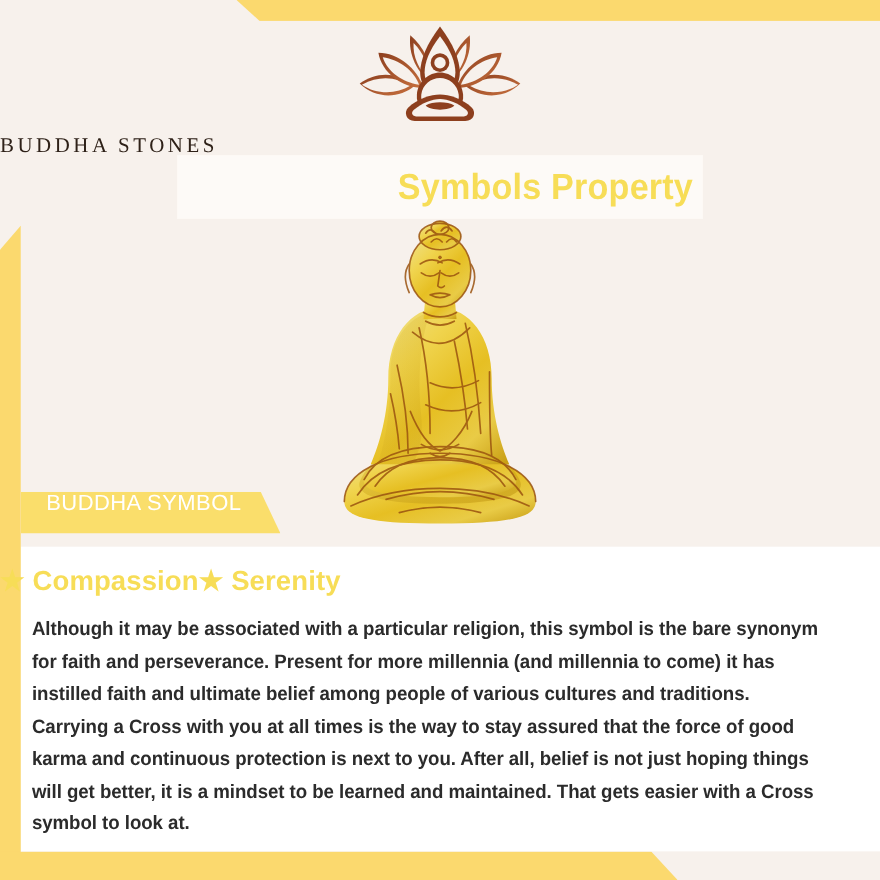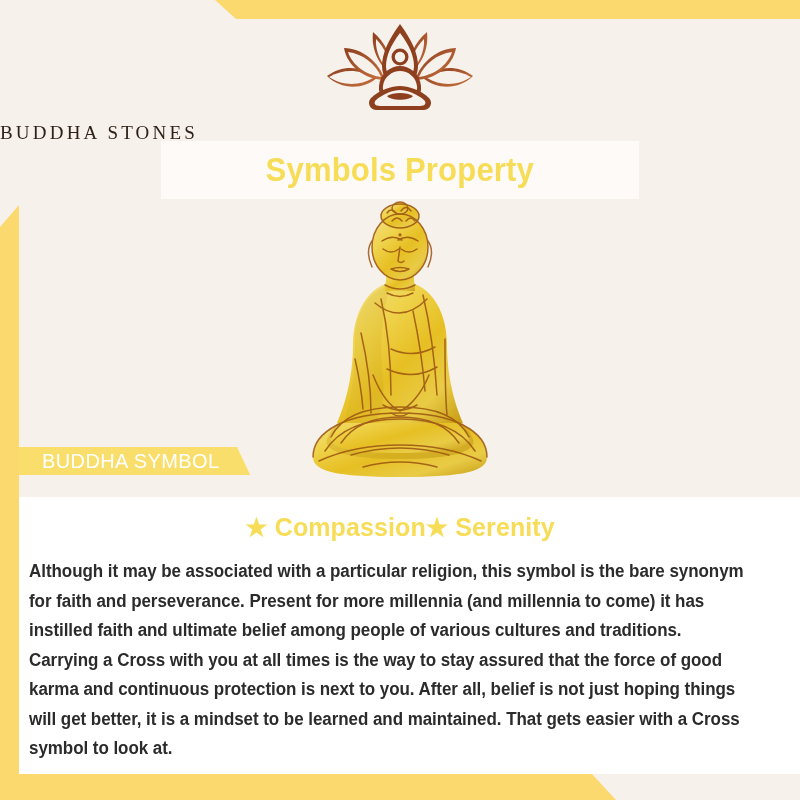--- a/index.html
+++ b/index.html
@@ -62,21 +62,21 @@
   }
 
   
   .title-band {
     position: absolute;
     top: 141px; left: 161px;
     width: 478px; height: 58px;
     background: #fdfaf7;
     display: flex;
     align-items: center;
-    justify-content: center;
+    justify-content: flex-end;
     z-index: 3;
   }
   .title-band-text {
     font-size: 33px;
     font-weight: 700;
     color: #f7dd57;
     letter-spacing: 0.2px;
     white-space: nowrap;
     transform: scaleX(0.94);
   }
@@ -89,25 +89,25 @@
     display: flex;
     align-items: flex-end;
     justify-content: center;
     z-index: 1;
   }
 
   
   .symbol-tag {
     position: absolute;
     left: 19px; top: 447px;
-    width: 236px; height: 28px;
+    width: 236px; height: 49px;
     background: #fade6b;
     clip-path: polygon(0 0, 218px 0, 236px 38px, 0 38px);
     display: flex;
-    align-items: center;
+    align-items: flex-start;
     z-index: 4;
   }
   .symbol-tag-text {
     padding-left: 23px;
     font-size: 20px;
     color: #ffffff;
     letter-spacing: 0.4px;
     font-weight: 400;
   }
 
@@ -117,21 +117,21 @@
     left: 19px; top: 497px;
     width: 781px; height: 277px;
     background: #ffffff;
     z-index: 1;
   }
 
   .subtitle {
     position: absolute;
     top: 513px; left: 0;
     width: 800px;
-    text-align: center;
+    text-align: left;
     font-size: 25px;
     font-weight: 700;
     color: #f7dd57;
     letter-spacing: 0.1px;
     z-index: 3;
     white-space: nowrap;
   }
 
   .paragraph {
     position: absolute;

